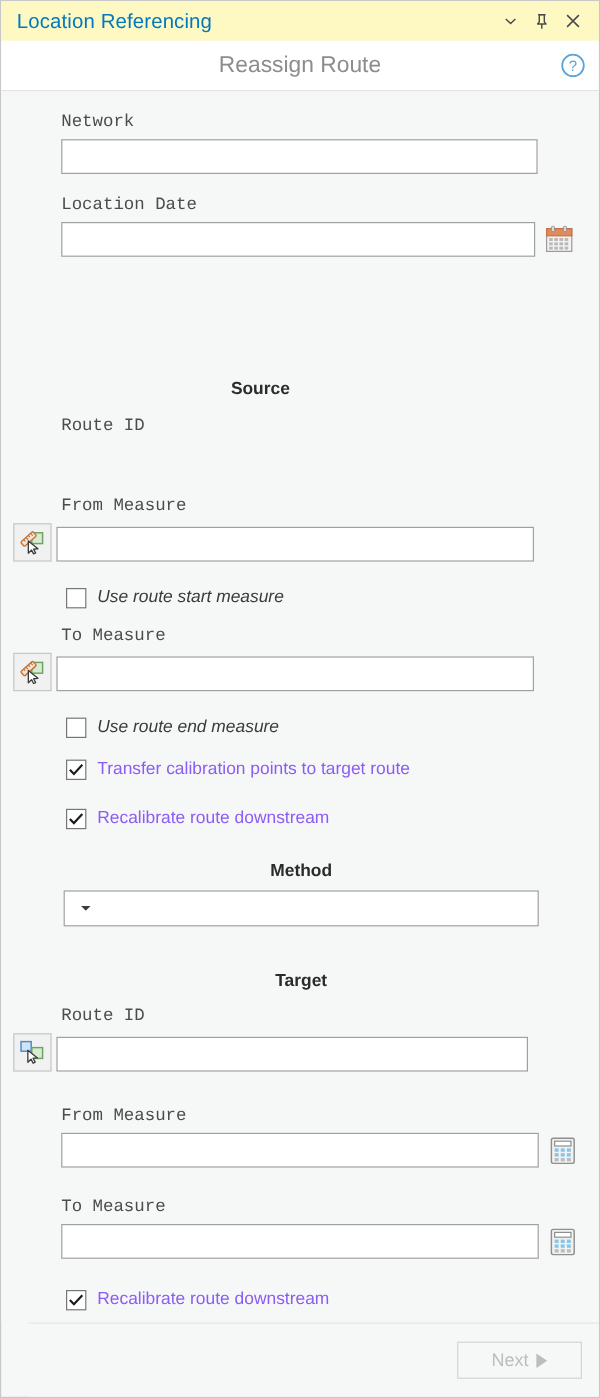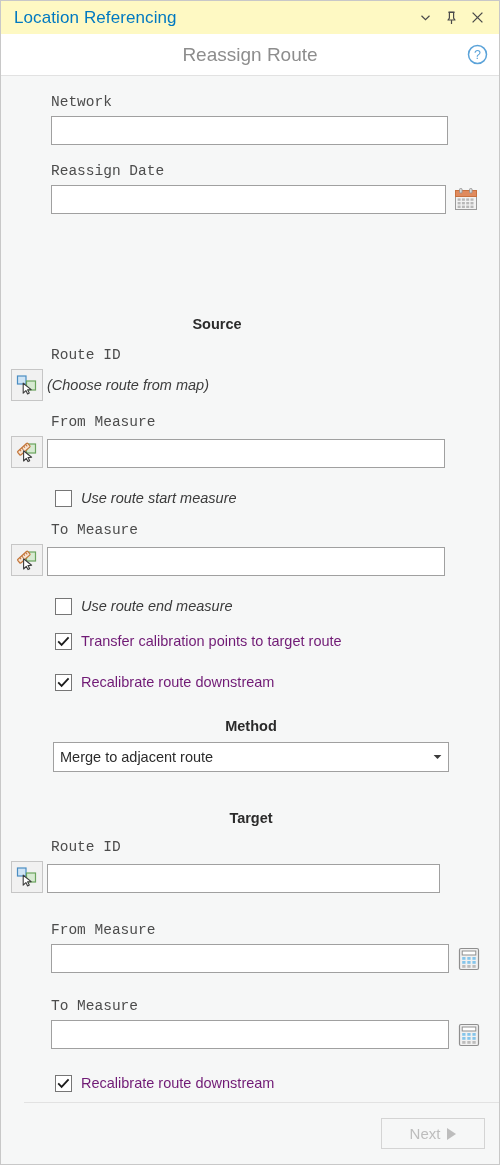--- a/index.html
+++ b/index.html
@@ -133,21 +133,21 @@
     flex:0 0 17px;
     border:1px solid #767676;
     background:#ffffff;
     display:flex; align-items:center; justify-content:center;
     cursor:default;
   }
   .cbox svg { display:none; }
   .cbox.checked svg { display:block; }
   .cblabel {
     font-size:14.5px;
-    color:#701a75;
+    color:#8b5cf6;
     margin-left:9px;
     line-height:18px;
   }
   .cblabel.italic { font-style:italic; color:#3b3b3b; }
 
   
   .combo {
     height:30px;
     background:#ffffff;
     border:1px solid #a0a0a0;
@@ -232,21 +232,21 @@
 
   <div class="body">
     <div class="content">
 
       <div class="blk" style="left:50px; top:17px; width:397px;">
         <div class="field-label">Network</div>
         <input class="txt" type="text" value="" placeholder="" style="">
       </div>
 
       <div class="blk" style="left:50px; top:86px; width:444px;">
-        <div class="field-label">Reassign Date</div>
+        <div class="field-label">Location Date</div>
         <div style="display:flex; align-items:center;">
           <input class="txt" type="text" style="width: 395px;" value="">
           <div class="sidebtn" title="Calendar">
             <svg width="24" height="23" viewBox="0 0 24 23">
               <rect x="1.5" y="2.5" width="21" height="19" fill="#f2f2f2" stroke="#9a9a9a" stroke-width="1"></rect>
               <rect x="1.5" y="2.5" width="21" height="6" fill="#e08a5d" stroke="#c8713f" stroke-width="1"></rect>
               <rect x="5.5" y="0.5" width="2.6" height="4.5" rx="1" fill="#d9d9d9" stroke="#8f8f8f" stroke-width=".8"></rect>
               <rect x="15.5" y="0.5" width="2.6" height="4.5" rx="1" fill="#d9d9d9" stroke="#8f8f8f" stroke-width=".8"></rect>
               <g fill="#b8b8b8">
                 <rect x="3.6" y="10.4" width="3" height="2.4"></rect>
@@ -266,32 +266,20 @@
           </div>
         </div>
       </div>
 
       <div class="blk" style="left:0; top:238px; width:432px;">
         <div class="section-head">Source</div>
       </div>
 
       <div class="blk" style="left:10px; top:270px; width:480px;">
         <div style="margin-left:40px;" class="field-label">Route ID</div>
-        <div class="row" style="align-items:center;">
-          <div class="gutter">
-            <div class="toolbtn" title="Choose route from map">
-              <svg width="22" height="22" viewBox="0 0 22 22">
-                <rect x="1.5" y="2" width="8.5" height="8" fill="#cfe4f5" stroke="#4a8dc2" stroke-width="1.2"></rect>
-                <rect x="10.5" y="7" width="9" height="9" fill="#d7ead2" stroke="#6ba45e" stroke-width="1.2"></rect>
-                <path d="M7.2 9.2 L7.2 19.2 L9.9 16.6 L11.6 20 L13.3 19.1 L11.6 15.8 L15.2 15.6 Z" fill="#ffffff" stroke="#3c3c3c" stroke-width="1.1" stroke-linejoin="round"></path>
-              </svg>
-            </div>
-          </div>
-          <div class="static-italic">(Choose route from map)</div>
-        </div>
       </div>
 
       <div class="blk" style="left:10px; top:337px; width:480px;">
         <div style="margin-left:40px;" class="field-label">From Measure</div>
         <div class="row">
           <div class="gutter">
             <div class="toolbtn" title="Pick measure from map">
               <svg width="22" height="22" viewBox="0 0 22 22">
                 <rect x="10.5" y="3" width="9" height="9" fill="#d7ead2" stroke="#6ba45e" stroke-width="1.2"></rect>
                 <g transform="rotate(-42 8 8)">
@@ -364,21 +352,20 @@
           <div class="cblabel">Recalibrate route downstream</div>
         </div>
       </div>
 
       <div class="blk" style="left:0; top:640px; width:500px;">
         <div class="section-head">Method</div>
       </div>
 
       <div class="blk" style="left:52px; top:666px; width:396px;">
         <div class="combo">
-          <div class="combo-val">Merge to adjacent route</div>
           <div class="combo-arrow">
             <svg width="9" height="6" viewBox="0 0 9 6">
                 <path d="M0.6 1 L4.5 5 L8.4 1 Z" fill="#3b3b3b"></path>
               </svg>
           </div>
         </div>
       </div>
 
       <div class="blk" style="left:0; top:732px; width:500px;">
         <div class="section-head">Target</div>

